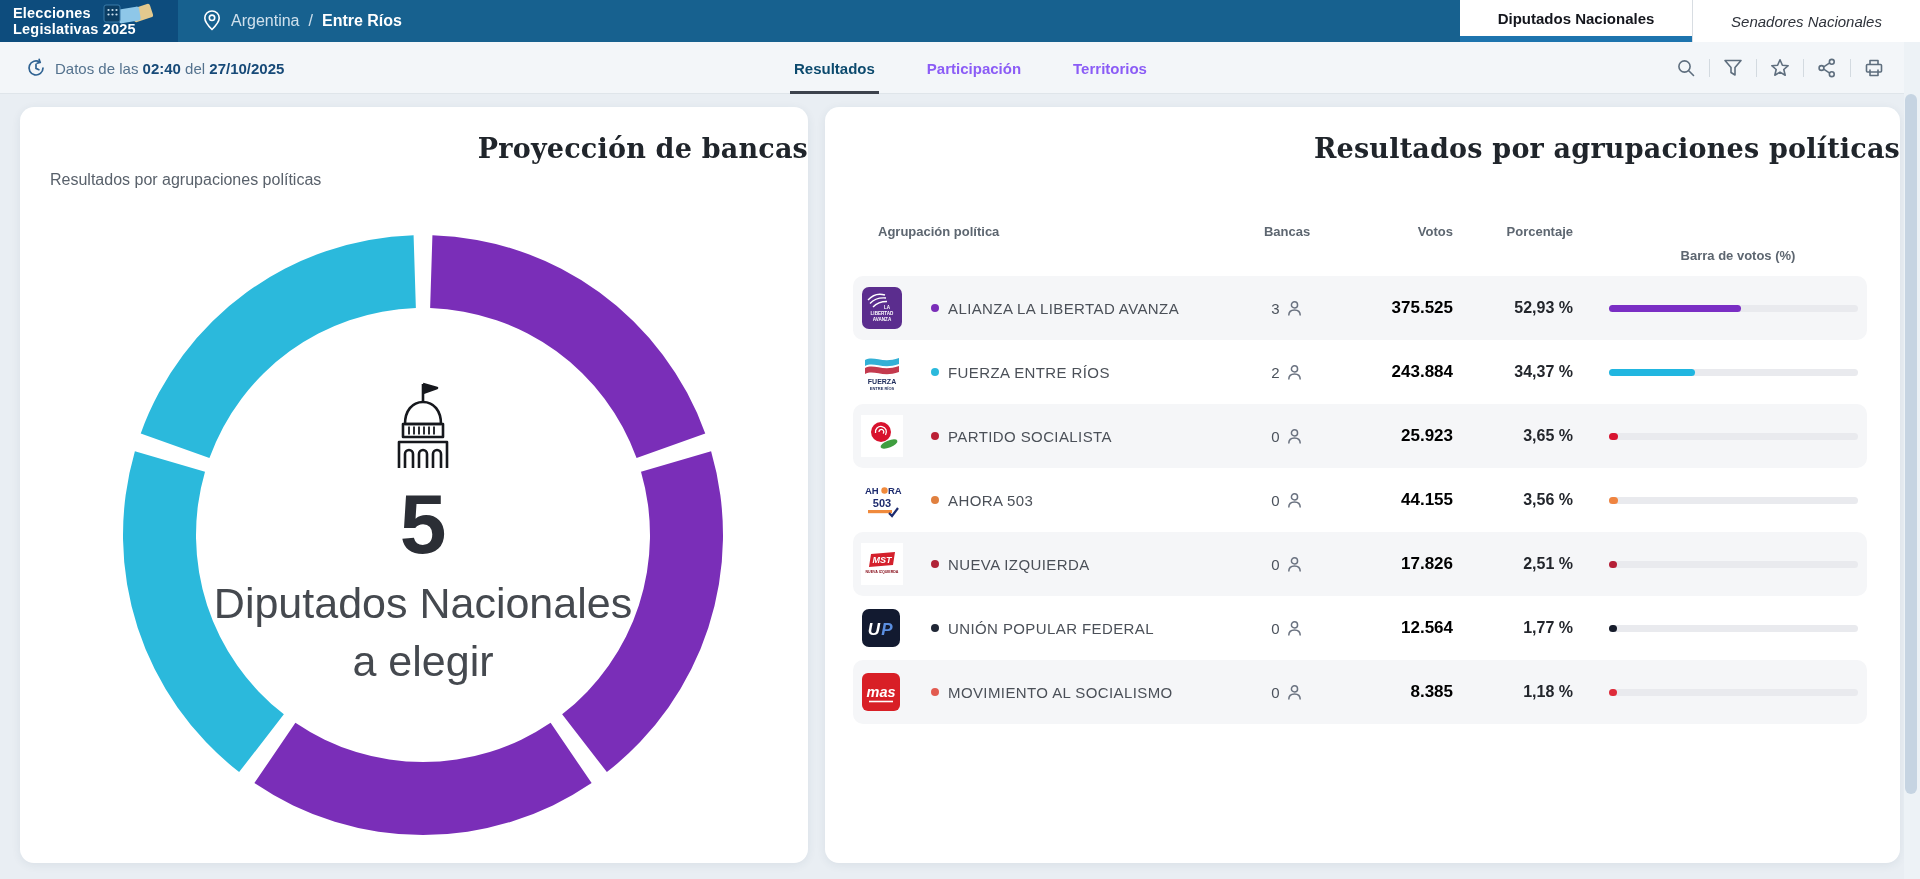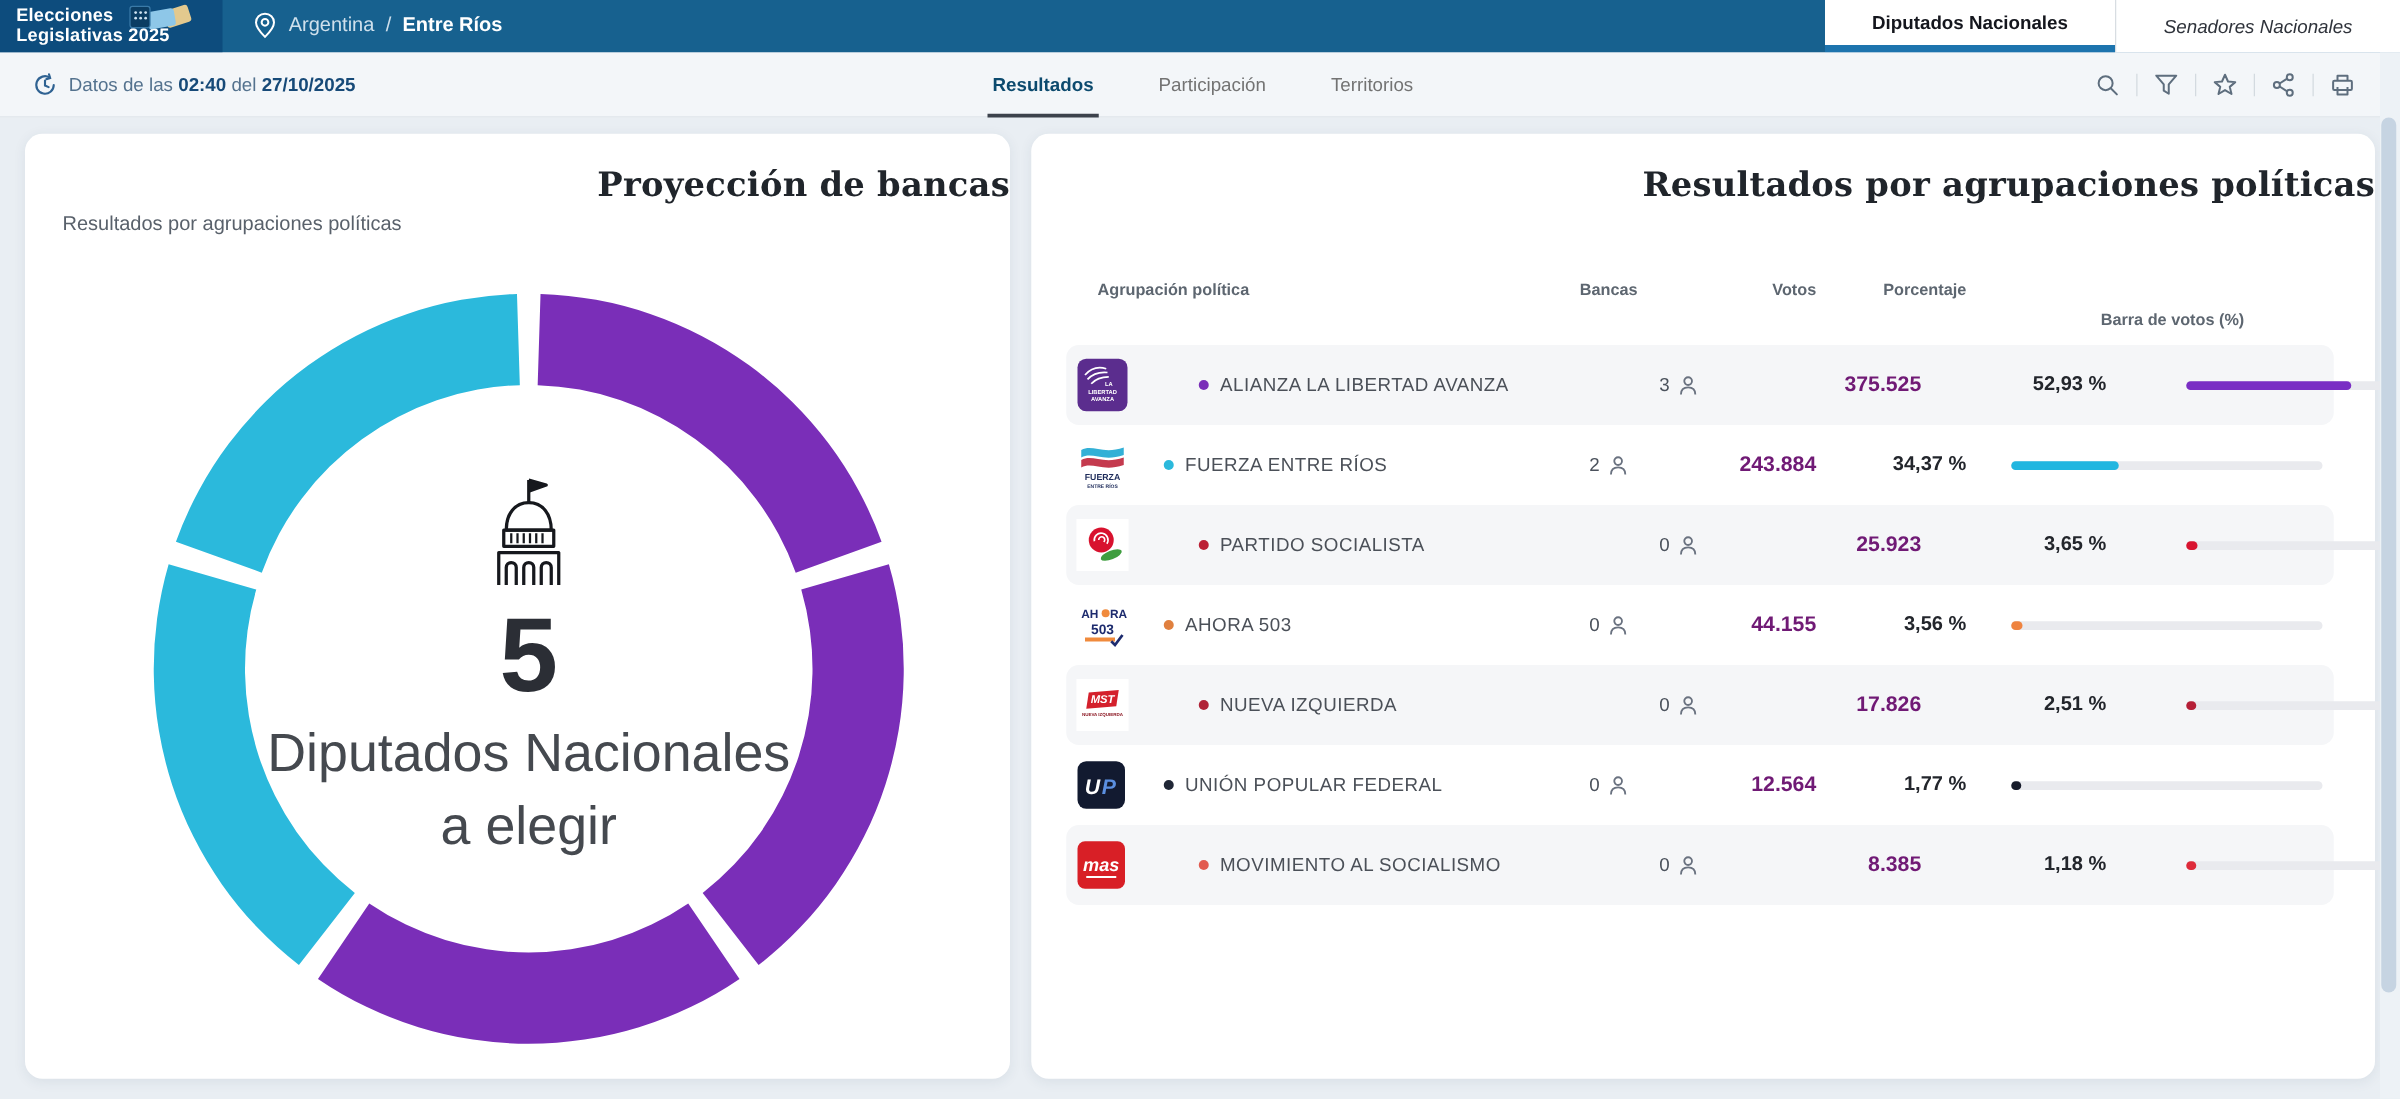--- a/index.html
+++ b/index.html
@@ -18,21 +18,21 @@
   .top-tabs { margin-left:auto; display:flex; height:42px; }
   .top-tab { width:232px; background:#ffffff; display:flex; align-items:center; justify-content:center; font-size:15px; color:#2f333b; cursor:pointer; position:relative; }
   .top-tab.active { font-weight:700; color:#14161d; border-bottom:6px solid #1d74ae; }
   .top-tab + .top-tab { border-left:1px solid #d8dde2; width:228px;font-style:italic; }
 
   
   .toolbar { position:absolute; top:42px; left:0; width:1920px; height:52px; background:#f3f6f9; border-bottom:1px solid #dfe5ea; }
   .data-time { position:absolute; left:26px; top:0; height:52px; display:flex; align-items:center; gap:9px; font-size:15px; color:#54728e; }
   .data-time b { color:#174a78; font-weight:700; }
   .mid-tabs { position:absolute; left:790px; top:0; height:52px; display:flex; gap:44px; }
-  .mid-tab { display:flex; align-items:center; font-size:15px; color:#737373; position:relative; cursor:pointer; padding:0 4px; }
+  .mid-tab { display:flex; align-items:center; font-size:15px; color:#8b5cf6; position:relative; cursor:pointer; padding:0 4px;font-weight:bold; }
   .mid-tab.active { color:#0c4a6e; font-weight:700; }
   .mid-tab.active::after { content:""; position:absolute; left:0; right:0; bottom:0; height:3px; background:#3c424c; }
   .tool-icons { position:absolute; right:36px; top:0; height:52px; display:flex; align-items:center; }
   .tool-icon { width:20px; height:20px; cursor:pointer; }
   .tool-sep { width:1px; height:18px; background:#d3dae0; margin:0 13px; }
 
   
   .card { position:absolute; top:107px; height:756px; background:#fff; border-radius:14px; box-shadow:0 2px 10px rgba(40,60,90,.08); }
   .card-left { left:20px; width:788px; }
   .card-right { left:825px; width:1075px; }
@@ -48,26 +48,26 @@
 
   
   .tbl { padding:0 33px 0 28px; }
   .tbl-head { display:grid; grid-template-columns:390px 88px 122px 120px 294px; margin-top:36px; font-size:13px; font-weight:700; color:#5d6670; align-items:center; }
   .tbl-head .h-party { padding-left:25px; }
   .tbl-head .h-bancas { text-align:center; }
   .tbl-head .h-votos, .tbl-head .h-pct { text-align:right; }
   .tbl-head .h-bar { text-align:center; padding-left:36px;margin-top:48px; }
   .tbl-rows { margin-top:13px; }
   .trow { display:grid; grid-template-columns:78px 312px 88px 122px 120px 294px; height:64px; align-items:center; border-radius:10px; }
-  .trow.striped { background:#f5f6f8;gap:28px; }
+  .trow.striped { background:#f5f6f8; }
   .cell-logo { display:flex; align-items:center; justify-content:flex-start; padding-left:8px; }
   .cell-name { display:flex; align-items:center; gap:9px; font-size:15px; color:#4b5058; letter-spacing:.4px; }
   .dot { width:8px; height:8px; border-radius:50%; flex:0 0 auto; }
   .cell-bancas { display:flex; align-items:center; justify-content:center; gap:6px; font-size:15px; color:#4b525c; }
-  .cell-votos { text-align:right; font-size:17px; font-weight:700; color:#701a75; }
+  .cell-votos { text-align:right; font-size:17px; font-weight:700; color:#000000; }
   .cell-pct { text-align:right; font-size:16px; font-weight:700; color:#23262c; }
   .cell-bar { padding-left:36px; }
   .bar-track { width:249px; height:7px; background:#e9eaee; border-radius:4px; position:relative; }
   .bar-fill { position:absolute; left:0; top:0; height:7px; border-radius:4px; min-width:8px; }
 
   
   .scroll-track { position:absolute; top:42px; right:0; width:16px; height:837px; background:#edf2f6; }
   .scroll-thumb { position:absolute; top:52px; right:3px; width:12px; height:700px; background:#c6d4e2; border-radius:6px; }
 </style>
 </head>

